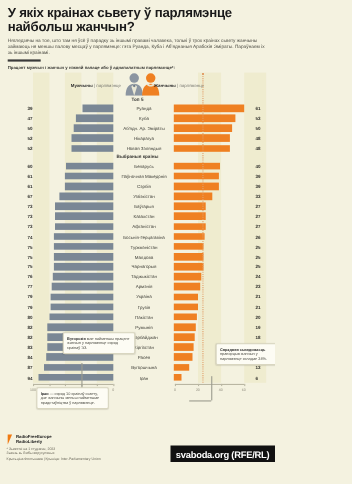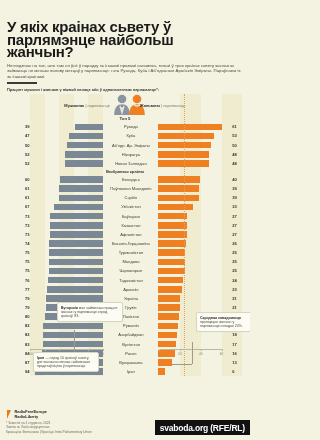--- a/index.html
+++ b/index.html
@@ -8,22 +8,22 @@
     background:#f4f2e0;
     font-family:"Liberation Sans","DejaVu Sans",sans-serif;
     color:#2b2b2b;
     position:relative;
   }
   .wrap{position:relative;width:250px;height:440px;}
 
   
   .header{padding:5px 7px 0 7px;}
   .title{
-    font-size:15px;font-weight:bold;line-height:12.5px;
-    letter-spacing:-0.2px;color:#1a1a1a;margin:16px 0 4px 0;
+    font-size:12px;font-weight:bold;line-height:12.5px;
+    letter-spacing:-0.2px;color:#1a1a1a;margin:0 0 4px 0;
   }
   .intro{
     font-size:4.3px;line-height:5.6px;color:#4a4a42;margin:0;
     letter-spacing:0.02px;
   }
   .rule{width:30px;height:2px;background:#3a3a3a;margin:3px 0 3px 0;}
   .subcap{font-size:3.9px;font-weight:bold;color:#3a3a36;margin:0 0 2px 0;}
 
   
   .chart{position:relative;margin-top:2px;}
@@ -91,21 +91,21 @@
   .leaderv{position:absolute;z-index:5;background:#9b9b8e;width:0.6px;}
   .leaderh{position:absolute;z-index:5;background:#9b9b8e;height:0.6px;}
 
   
   .axis{position:absolute;z-index:4;height:9px;}
   .axline{position:absolute;left:0;right:0;top:0;height:0.6px;background:#b9b6a2;}
   .tick{position:absolute;top:0;width:0.6px;height:2px;background:#b9b6a2;}
   .tlab{position:absolute;top:2.5px;font-size:3.2px;color:#8b887a;transform:translateX(-50%);}
 
   
-  .footer{position:absolute;left:0;right:0;bottom:2px;height:32px;}
+  .footer{position:absolute;left:0;right:0;bottom:17px;height:32px;}
   .logo{position:absolute;left:6px;top:4px;display:flex;align-items:flex-start;}
   .logomark{
     width:7px;height:9px;margin-right:1.5px;position:relative;
   }
   .logomark:before{
     content:"";position:absolute;left:1px;top:0;width:0;height:0;
     border-left:4px solid #f07a12;border-bottom:9px solid transparent;
   }
   .logotext{font-size:3.9px;font-weight:bold;line-height:4.6px;color:#1d1d1d;}
   .notes{position:absolute;left:6px;top:15px;font-size:3.2px;line-height:4.3px;color:#6e6b5e;}

